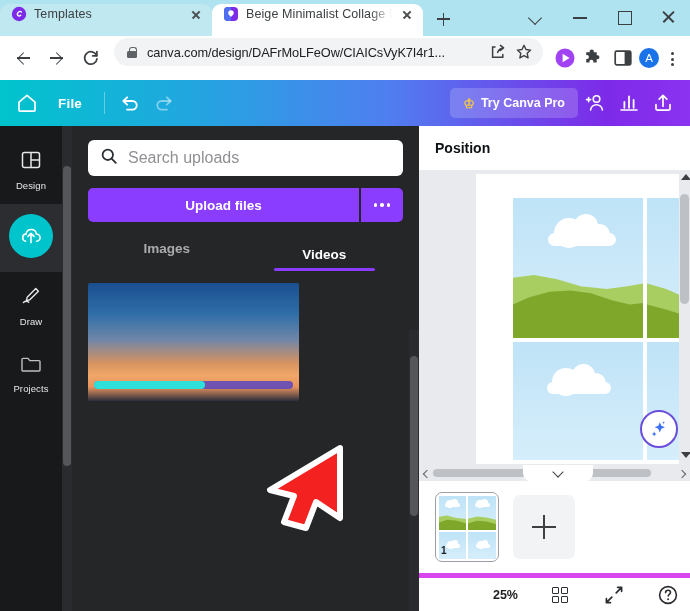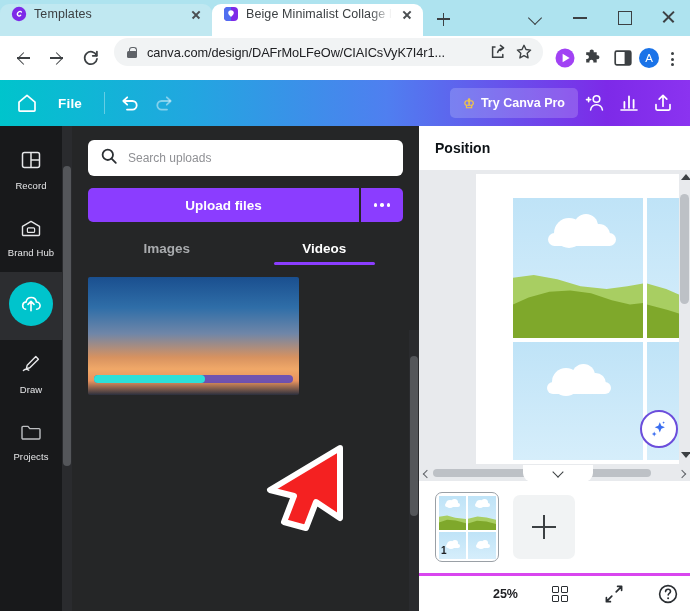--- a/index.html
+++ b/index.html
@@ -167,21 +167,21 @@
 
   
   .panel {
     position:absolute; left:72px; top:126px; width:347px; height:485px;
     background:#252627; padding:14px 16px 0 16px;
   }
   .search-box {
     height:36px; background:#fff; border-radius:6px; display:flex; align-items:center;
     padding:0 12px; gap:10px;
   }
-  .search-ph { font-size:12px; color:#8f9094; }
+  .search-ph { font-size:16px; color:#8f9094; }
   .upload-row { display:flex; margin-top:12px; gap:2px; }
   .upload-btn {
     flex:1; height:34px; background:#8b3dff; border-radius:5px 0 0 5px;
     color:#fff; font-size:13.5px; font-weight:bold;
     display:flex; align-items:center; justify-content:center;
   }
   .upload-more {
     width:42px; height:34px; background:#8b3dff; border-radius:0 5px 5px 0;
     display:flex; align-items:center; justify-content:center; gap:3px;
   }
@@ -189,21 +189,21 @@
   .record-btn {
     height:34px; background:#3a3b3d; border-radius:5px; margin-top:9px;
     color:#fff; font-size:13.5px; font-weight:bold;
     display:flex; align-items:center; justify-content:center;
   }
   .media-tabs { display:flex; margin-top:19px; }
   .mtab {
     flex:1; text-align:center; font-size:13.5px; color:#a9abae;
     padding-bottom:9px; position:relative; font-weight:bold;
   }
-  .mtab.sel { color:#fff; }
+  .mtab.sel { color:#fff;margin-top:6px; }
   .mtab.sel::after {
     content:''; position:absolute; left:18%; right:18%; bottom:0; height:3px;
     background:#8b3dff; border-radius:2px;
   }
   .video-thumb {
     margin-top:12px; width:211px; height:118px; position:relative;
     overflow:hidden; border-radius:2px;
     background:linear-gradient(180deg,#1a4f8f 0%,#2f6ea8 26%,#6f86a8 48%,#d79260 68%,#f0a868 78%,#e9935e 88%,#2b2f3d 100%);
   }
   .vt-progress-track {
@@ -313,21 +313,21 @@
   .add-page {
     width:62px; height:64px; background:#f1f3f4; border-radius:7px; position:relative;
   }
   .add-page::before, .add-page::after { content:''; position:absolute; background:#3c4043; }
   .add-page::before { left:19px; top:31px; width:24px; height:1.8px; }
   .add-page::after  { left:30px; top:20px; width:1.8px; height:24px; }
 
   .bottombar {
     position:absolute; left:419px; top:573px; width:271px; height:38px;
     background:#fff; display:flex; align-items:center; justify-content:flex-end;
-    padding-right:10px; gap:30px; border-top:3px solid #d946ef;
+    padding-right:10px; gap:30px; border-top:5px solid #d946ef;
   }
   .zoom-val { font-size:12.5px; color:#202124; font-weight:bold; }
   .bb-icon { width:24px; height:24px; position:relative; }
   .grid4 i {
     position:absolute; width:7px; height:7px; border:1.6px solid #2b2f33; border-radius:1px;
   }
   .grid4 i:nth-child(1){ left:4px; top:4px; }
   .grid4 i:nth-child(2){ left:13px; top:4px; }
   .grid4 i:nth-child(3){ left:4px; top:13px; }
   .grid4 i:nth-child(4){ left:13px; top:13px; }
@@ -469,30 +469,21 @@
   </div>
 
   <div class="rail">
     <div class="rail-item">
       <span>
         <svg width="22" height="22" viewBox="0 0 22 22">
           <rect x="2.5" y="3.5" width="17" height="15" rx="2" fill="none" stroke="#e6e7e9" stroke-width="1.5"></rect>
           <path d="M11 3.5v15M11 11h8.5" stroke="#e6e7e9" stroke-width="1.5"></path>
         </svg>
       </span>
-      <span class="rail-label">Record</span>
-    </div>
-    <div class="rail-item">
-      <span>
-        <svg width="24" height="20" viewBox="0 0 24 20">
-          <path d="M3.5 8.4l8.5-5 8.5 5v8.1a1 1 0 0 1-1 1H4.5a1 1 0 0 1-1-1z" fill="none" stroke="#e6e7e9" stroke-width="1.4" stroke-linejoin="round"></path>
-          <rect x="8.4" y="9.8" width="7.2" height="4.6" rx="1" fill="none" stroke="#e6e7e9" stroke-width="1.2"></rect>
-        </svg>
-      </span>
-      <span class="rail-label">Brand Hub</span>
+      <span class="rail-label">Design</span>
     </div>
     <div class="rail-item active-panel">
       <span class="rail-upload-circle">
         <svg width="24" height="24" viewBox="0 0 24 24">
           <path d="M6.6 17.2a3.7 3.7 0 0 1 .5-7.3A5.2 5.2 0 0 1 17.4 10a3.6 3.6 0 0 1 .2 7.2" fill="none" stroke="#fff" stroke-width="1.6" stroke-linecap="round"></path>
           <path d="M12 18.8V9.6M9 12.4L12 9.4l3 3" fill="none" stroke="#fff" stroke-width="1.6" stroke-linecap="round" stroke-linejoin="round"></path>
         </svg>
       </span>
       <span class="rail-label"></span>
     </div>

